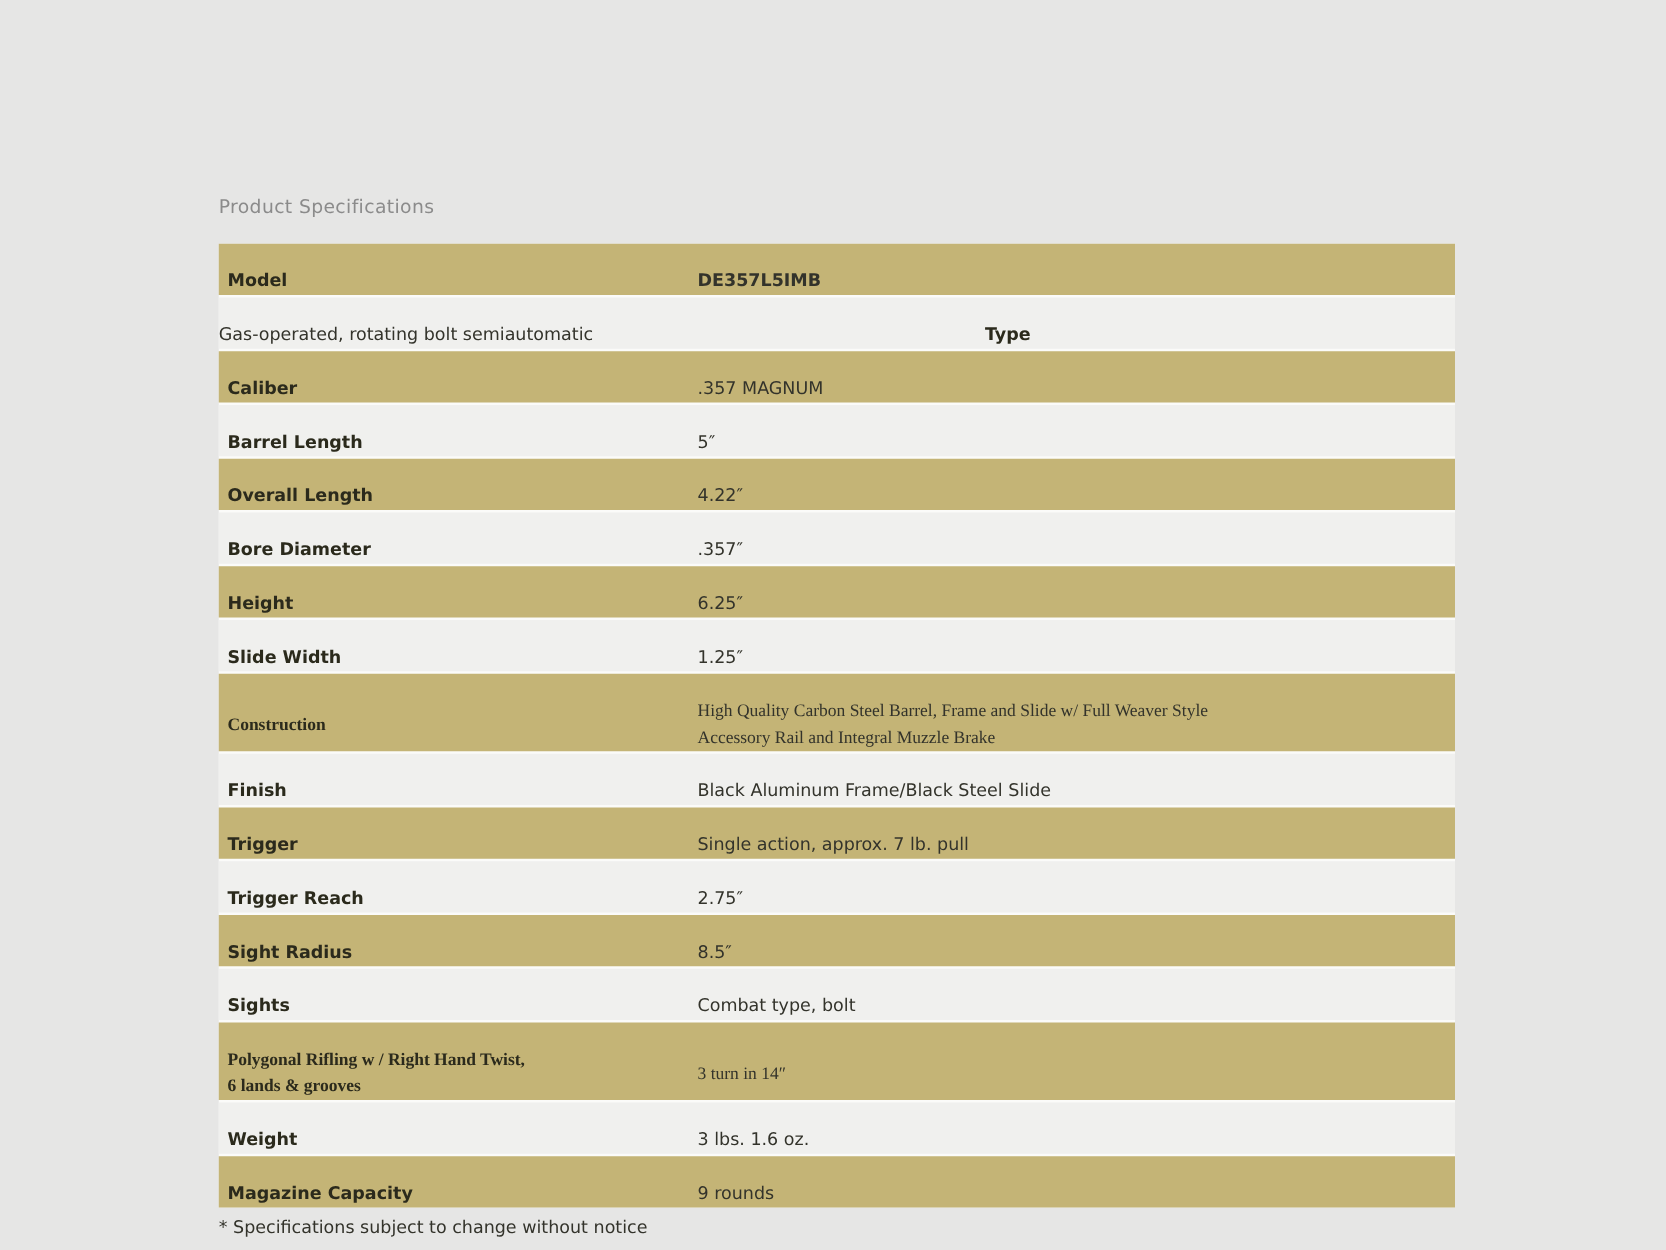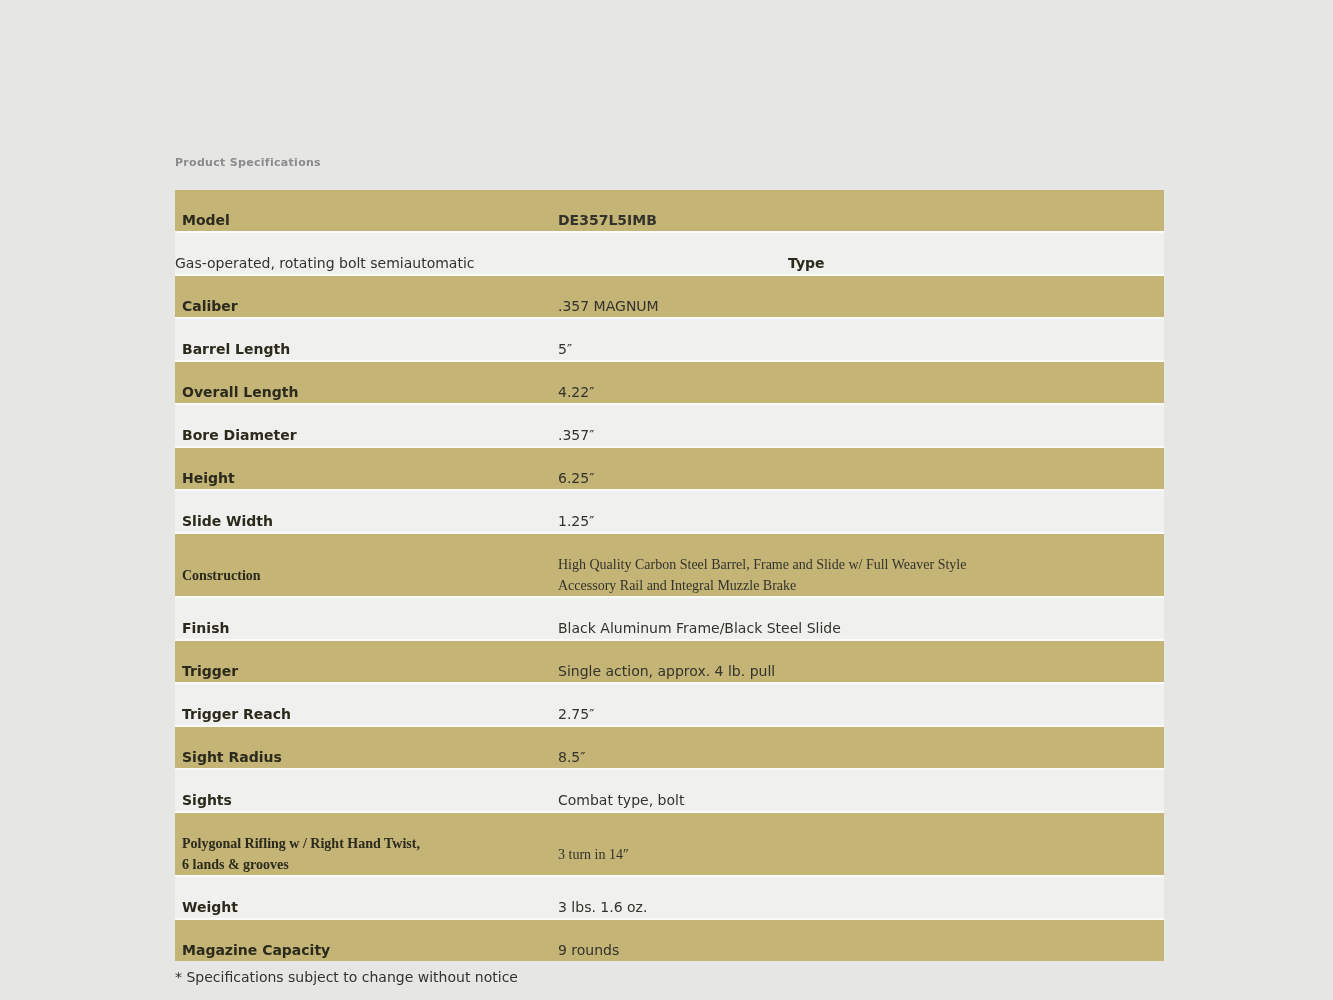--- a/index.html
+++ b/index.html
@@ -15,22 +15,22 @@
     font-family: "DejaVu Sans", "Liberation Sans", sans-serif;
   }
   .content {
     position: absolute;
     left: 175px;
     top: 156px;
     width: 989px;
   }
   .heading {
     margin: 0;
-    font-size: 11px;
-    font-weight: bold;
+    font-size: 15px;
+    font-weight: normal;
     color: var(--heading-text, #8b8b8b);
     letter-spacing: 0.3px;
   }
   .spec-table {
     margin-top: 21px;
     background: var(--separator, #fbfbf9);
   }
   .row {
     display: flex;
     align-items: center;
@@ -120,21 +120,21 @@
 Accessory Rail and Integral Muzzle Brake</div>
   </div>
 
   <div class="row light">
     <div class="cell label">Finish</div>
     <div class="cell value">Black Aluminum Frame/Black Steel Slide</div>
   </div>
 
   <div class="row olive">
     <div class="cell label">Trigger</div>
-    <div class="cell value">Single action, approx. 4 lb. pull</div>
+    <div class="cell value">Single action, approx. 7 lb. pull</div>
   </div>
 
   <div class="row light">
     <div class="cell label">Trigger Reach</div>
     <div class="cell value">2.75″</div>
   </div>
 
   <div class="row olive">
     <div class="cell label">Sight Radius</div>
     <div class="cell value">8.5″</div>

